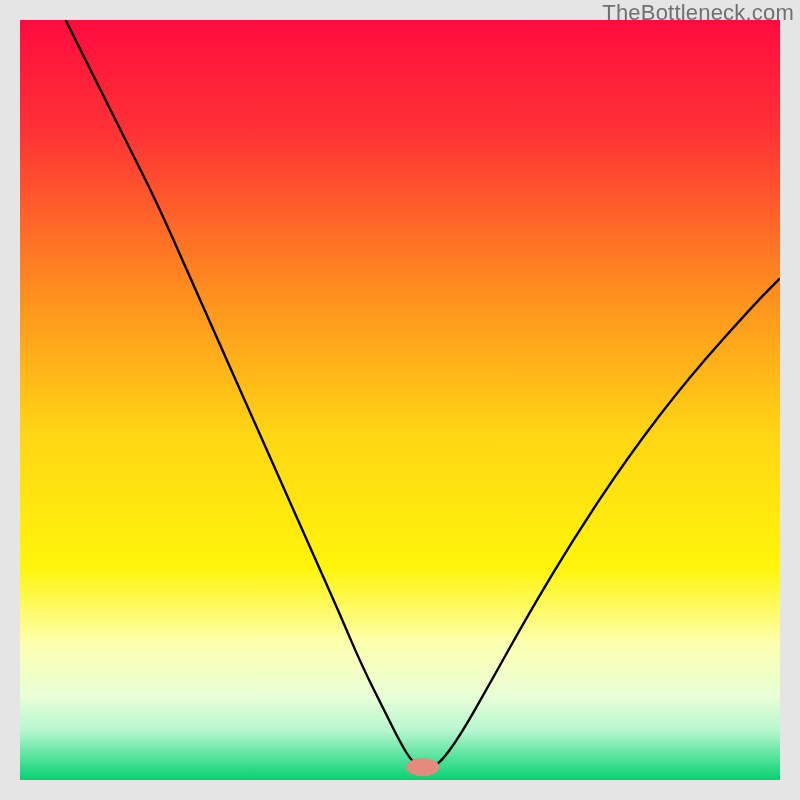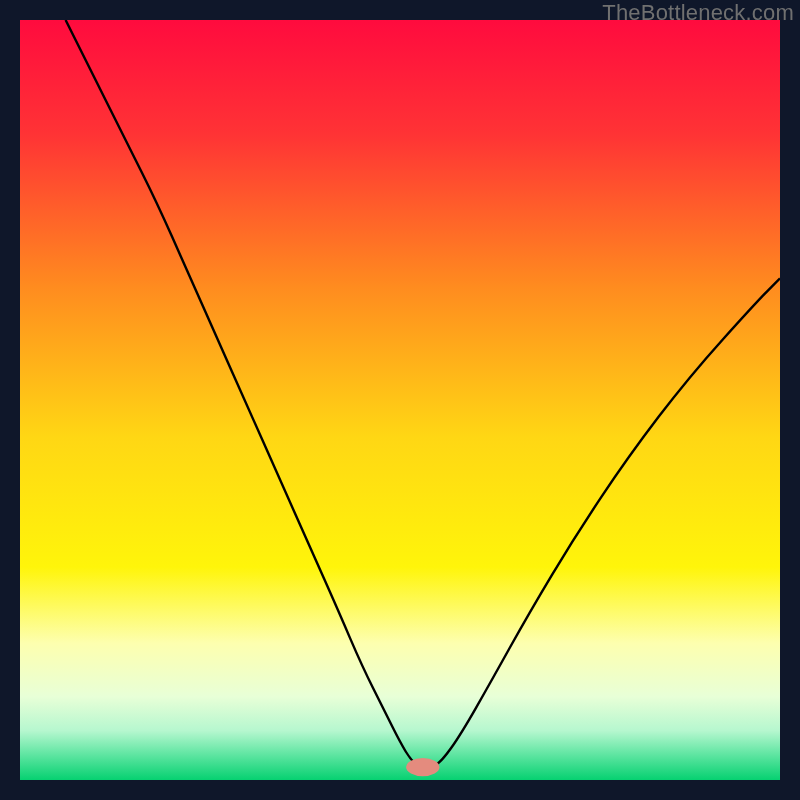--- a/index.html
+++ b/index.html
@@ -8,21 +8,21 @@
     width: 800px;
     height: 800px;
     background: #000;
     font-family: Arial, Helvetica, sans-serif;
     overflow: hidden;
   }
   .frame {
     position: relative;
     width: 800px;
     height: 800px;
-    background: #0f172a;
+    background: #e5e5e5;
   }
   .plot {
     position: absolute;
     left: 20px;
     top: 20px;
     width: 760px;
     height: 760px;
   }
   .watermark {
     position: absolute;

